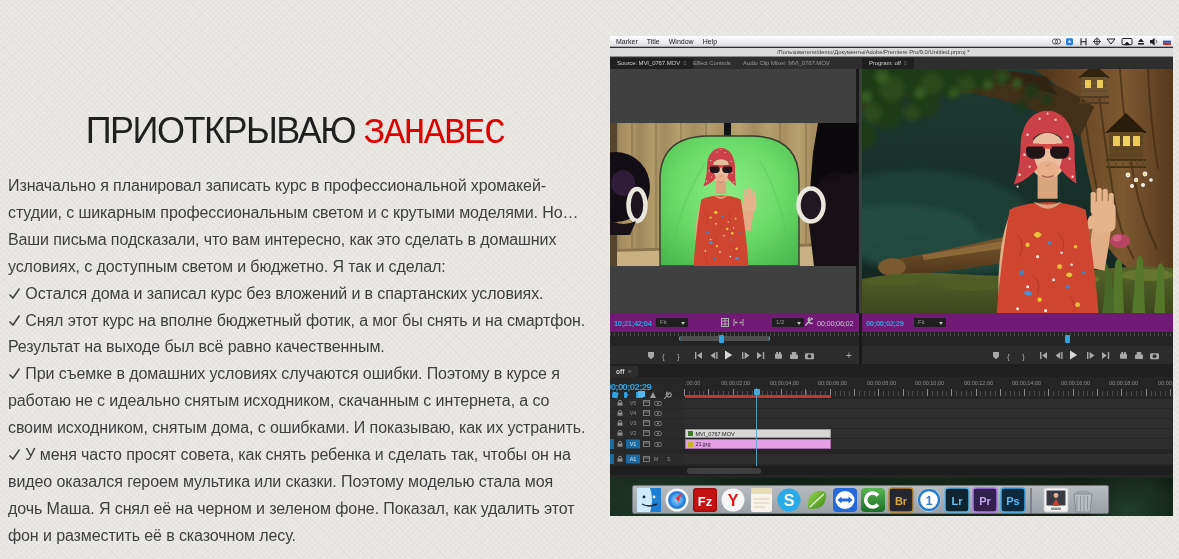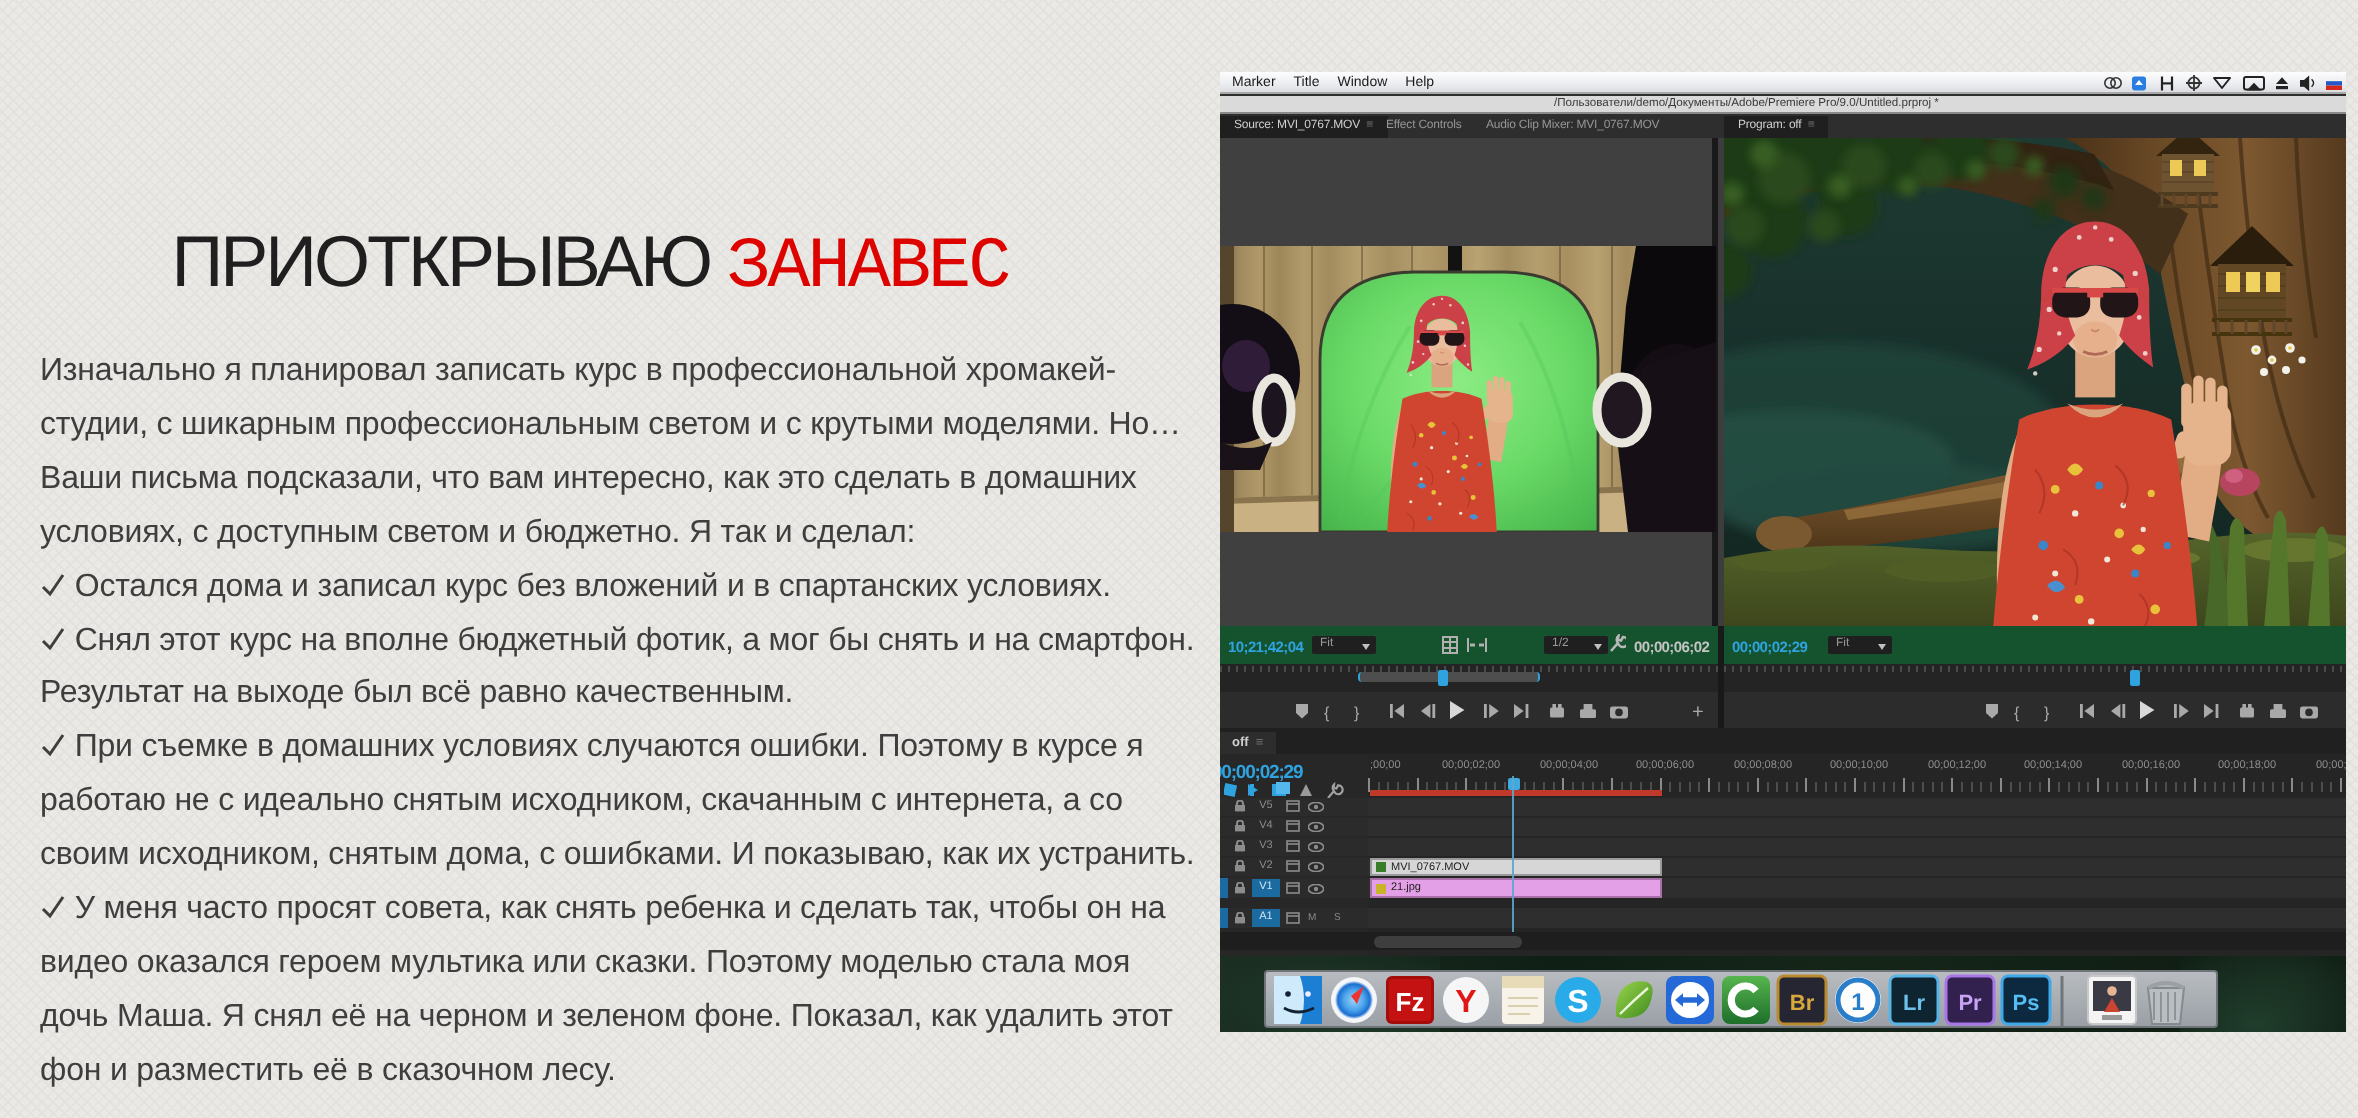--- a/index.html
+++ b/index.html
@@ -9,21 +9,21 @@
   background-color:#eae9e6;
   background-image:
     repeating-linear-gradient(45deg, #e3e2de 0px, #e3e2de 1px, transparent 1px, transparent 4px),
     repeating-linear-gradient(-45deg, #e4e3df 0px, #e4e3df 1px, transparent 1px, transparent 4px);
   position:relative;
 }
 .hero { position:absolute; left:0; top:0; width:590px; }
 h1 { position:absolute; left:0; top:110px; width:590px; text-align:center;
      font-size:36px; font-weight:400; color:#1f1f1f; letter-spacing:-1.5px; white-space:nowrap;}
 h1 .red { color:#dd0400;font-family:Liberation Mono, monospace; }
-.body-text { position:absolute; left:20px; top:173px; width:600px;
+.body-text { position:absolute; left:8px; top:173px; width:600px;
   font-size:16px; line-height:26.9px; color:#3e3e3e; white-space:nowrap; letter-spacing:-0.1px; }
 
 .shot { position:absolute; left:610px; top:36px; width:563px; height:480px;
   background:#2e2e2e; font-family:"Liberation Sans", sans-serif; }
 .shot .abs { position:absolute; }
 .menubar { position:absolute; left:0; top:0; width:563px; height:11px;
   background:linear-gradient(#fdfdfe,#eceef1 55%,#dcdee2);
   border-bottom:1px solid #a8a8a8;
   font-size:7px; color:#1a1a1a; }
 .menubar .items { position:absolute; left:6px; top:1.5px; letter-spacing:0;}
@@ -37,26 +37,26 @@
   background:#2e2e2e; font-size:6px; color:#969696; letter-spacing:-0.1px; }
 .tabbar .tab { position:absolute; top:0; height:11px; line-height:11px; padding:0 7px; }
 .tabbar .active { background:#1f1f1f; color:#cfcfcf; }
 
 .monitors { position:absolute; left:0; top:33px; width:563px; height:244px; background:#3d3d3d; }
 .srcpane { position:absolute; left:0; top:0; width:249px; height:244px; background:#404040; border-right:3px solid #191919; }
 .srcvideo { position:absolute; left:0; top:54px; width:248px; height:143px; }
 .progpane { position:absolute; left:252px; top:0; width:311px; height:244px; background:#222; }
 .progvideo { position:absolute; left:0; top:0; width:311px; height:244px; }
 
-.ctrlrow { position:absolute; left:0; top:277px; width:563px; height:19px; background:#14532d; }
+.ctrlrow { position:absolute; left:0; top:277px; width:563px; height:19px; background:#701a75; }
 .scrubrow { position:absolute; left:0; top:296px; width:563px; height:14px; background:#242424; }
 .transrow { position:absolute; left:0; top:310px; width:563px; height:18px; background:#2c2c2c; }
 .vdiv { position:absolute; top:277px; left:249px; width:3px; height:51px; background:#191919; z-index:5;}
 .tc-blue { position:absolute; color:#2fa3e0; font-weight:700; font-size:7.5px; letter-spacing:-0.3px;}
-.tc-white { position:absolute; color:#c4c4c4; font-weight:700; font-size:7.5px; letter-spacing:-0.3px;}
+.tc-white { position:absolute; color:#c4c4c4; font-weight:400; font-size:7.5px; letter-spacing:-0.3px;}
 .dd { position:absolute; background:#1f1f1f; color:#9a9a9a; font-size:6px; height:9px; line-height:9px; padding:0 4px; border-radius:1px;}
 .dd:after { content:""; position:absolute; right:3px; top:3.5px; border-left:2.5px solid transparent; border-right:2.5px solid transparent; border-top:3px solid #c0c0c0;}
 
 .timeline { position:absolute; left:0; top:328px; width:563px; height:114px; background:#252525; overflow:hidden;}
 .tl-tabs { position:absolute; left:0; top:0; width:563px; height:13px; background:#202020; }
 .tl-tab { position:absolute; left:0px; top:2px; height:11px; background:#2d2d2d; color:#d0d0d0; font-size:6.5px; font-weight:700; line-height:11px; padding:0 6px;}
 .tl-head { position:absolute; left:0; top:13px; width:74px; height:101px; background:#272727; }
 .tl-tc { position:absolute; left:-4px; top:17px; color:#2fa3e0; font-size:9.5px; font-weight:700; letter-spacing:-0.6px;}
 .ruler { position:absolute; left:74px; top:13px; right:0; height:22px; background:#252525; color:#8e8e8e; font-size:5.5px;}
 .rlabel { position:absolute; top:3px; }

